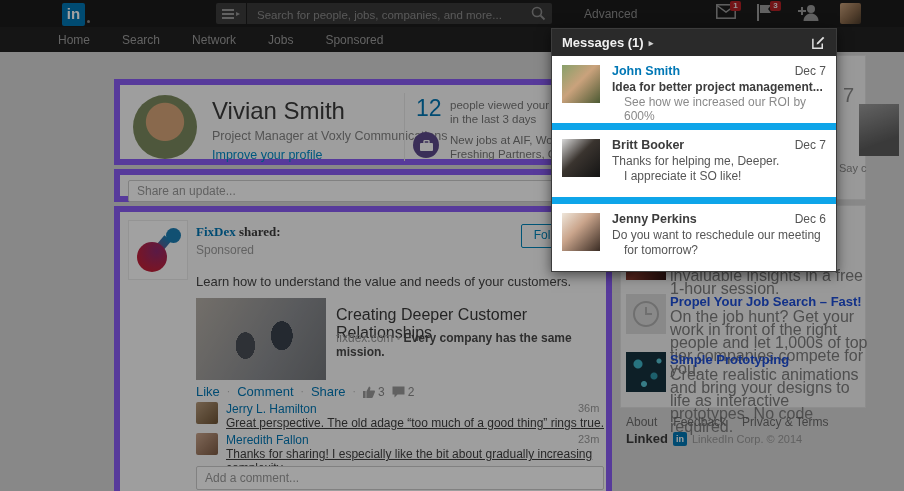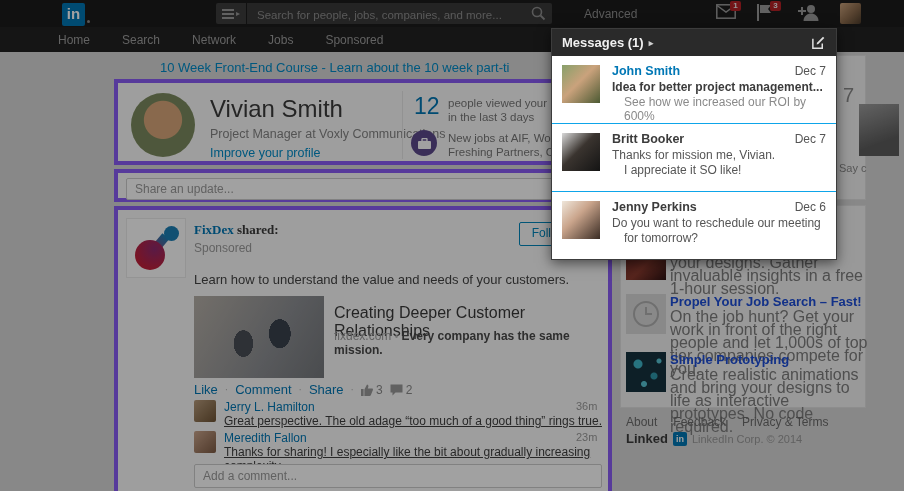--- a/index.html
+++ b/index.html
@@ -30,21 +30,21 @@
 
   
   .nav2{left:0;top:27px;width:904px;height:25px;background:#222;display:flex;align-items:center;
         padding-left:58px;gap:32px;box-sizing:border-box;}
   .nav2 span{color:#9d9d9d;font-size:12px;cursor:pointer;}
 
   
   .banner{left:160px;top:60px;color:#008cc9;font-size:13px;white-space:nowrap;cursor:pointer;}
 
   
-  .card{background:#fbfbfb;border:4px solid #8b5cf6;box-sizing:border-box;}
+  .card{background:#fbfbfb;border:6px solid #8b5cf6;box-sizing:border-box;}
 
   .profile-card{left:114px;top:79px;width:498px;height:86px;}
   .p-avatar{left:13px;top:10px;width:64px;height:64px;border-radius:50%;
       background:radial-gradient(circle at 50% 42%,#d9a77a 0 38%,#7c8b5f 40%);}
   .p-name{left:92px;top:12px;font-size:24px;font-weight:300;color:#3c3c3c;}
   .p-headline{left:92px;top:44px;font-size:12.5px;color:#848484;}
   .p-improve{left:92px;top:63px;font-size:12.5px;color:#008cc9;cursor:pointer;}
   .p-divider{left:284px;top:8px;width:1px;height:68px;background:#e8e8e8;}
   .views-num{left:296px;top:10px;font-size:23px;font-weight:300;color:#0077b5;}
   .views-txt{left:330px;top:13px;font-size:11.5px;color:#777;line-height:14px;}
@@ -132,21 +132,21 @@
   .fb-copy{font-size:11px;color:#9a9a9a;text-align:right;}
 
   
   .dim{left:0;top:0;width:904px;height:491px;background:rgba(0,0,0,0.37);z-index:40;}
   .msg-panel{left:551px;top:28px;width:284px;z-index:60;border:1px solid #3c3c3c;
       box-shadow:0 3px 12px rgba(0,0,0,.55);background:#fff;}
   .msg-head{height:27px;background:#2a2a2a;color:#f0f0f0;font-size:13px;font-weight:bold;
       display:flex;align-items:center;padding:0 10px;}
   .msg-head .caret{font-size:9px;margin-left:5px;color:#cfcfcf;}
   .msg-compose{margin-left:auto;cursor:pointer;display:flex;}
-  .msg-row{position:relative;height:67px;border-bottom:1px solid #0ea5e9;background:#fff;cursor:pointer;}
+  .msg-row{position:relative;height:67px;border-bottom:7px solid #0ea5e9;background:#fff;cursor:pointer;}
   .msg-row:last-child{border-bottom:0;}
   .m-av{position:absolute;left:10px;top:9px;width:38px;height:38px;}
   .m-av1{background:linear-gradient(135deg,#88a06a 0%,#caa27c 45%,#4c5a33 100%);}
   .m-av2{background:linear-gradient(135deg,#d8d8d8 0%,#3a342f 45%,#141414 100%);}
   .m-av3{background:linear-gradient(135deg,#efe6da 0%,#caa58c 40%,#3a2c24 100%);}
   .m-name{position:absolute;left:60px;top:8px;font-size:12.5px;font-weight:bold;color:#3c3c3c;}
   .m-name.blue{color:#0077b5;}
   .m-date{position:absolute;right:10px;top:8px;font-size:12px;color:#555;}
   .m-l1{position:absolute;left:60px;top:24px;font-size:12px;color:#555;}
   .m-l1.bold{font-weight:bold;color:#3c3c3c;}
@@ -212,21 +212,20 @@
   </div>
 
   <div class="abs nav2">
     <span>Home</span>
     <span>Search</span>
     <span>Network</span>
     <span>Jobs</span>
     <span>Sponsored</span>
   </div>
 
-  <div class="abs banner">10 Week Front-End Course - Learn about the 10 week part-ti</div>
 
   <div class="abs card profile-card">
     <div class="abs p-avatar"></div>
     <div class="abs p-name">Vivian Smith</div>
     <div class="abs p-headline">Project Manager at Voxly Communications</div>
     <div class="abs p-improve">Improve your profile</div>
     <div class="abs p-divider"></div>
     <div class="abs views-num">12</div>
     <div class="abs views-txt">
       <div>people viewed your profile</div>
@@ -359,21 +358,21 @@
       <div class="m-name blue">John Smith</div>
       <div class="m-date">Dec 7</div>
       <div class="m-l1 bold">Idea for better project management...</div>
       <div class="m-l2 gray">See how we increased our ROI by 600%</div>
     </div>
 
     <div class="msg-row">
       <div class="m-av m-av2"></div>
       <div class="m-name">Britt Booker</div>
       <div class="m-date">Dec 7</div>
-      <div class="m-l1">Thanks for mission me, Vivian.</div>
+      <div class="m-l1">Thanks for helping me, Deeper.</div>
       <div class="m-l2">I appreciate it SO like!</div>
     </div>
 
     <div class="msg-row">
       <div class="m-av m-av3"></div>
       <div class="m-name">Jenny Perkins</div>
       <div class="m-date">Dec 6</div>
       <div class="m-l1">Do you want to reschedule our meeting</div>
       <div class="m-l2">for tomorrow?</div>
     </div>

